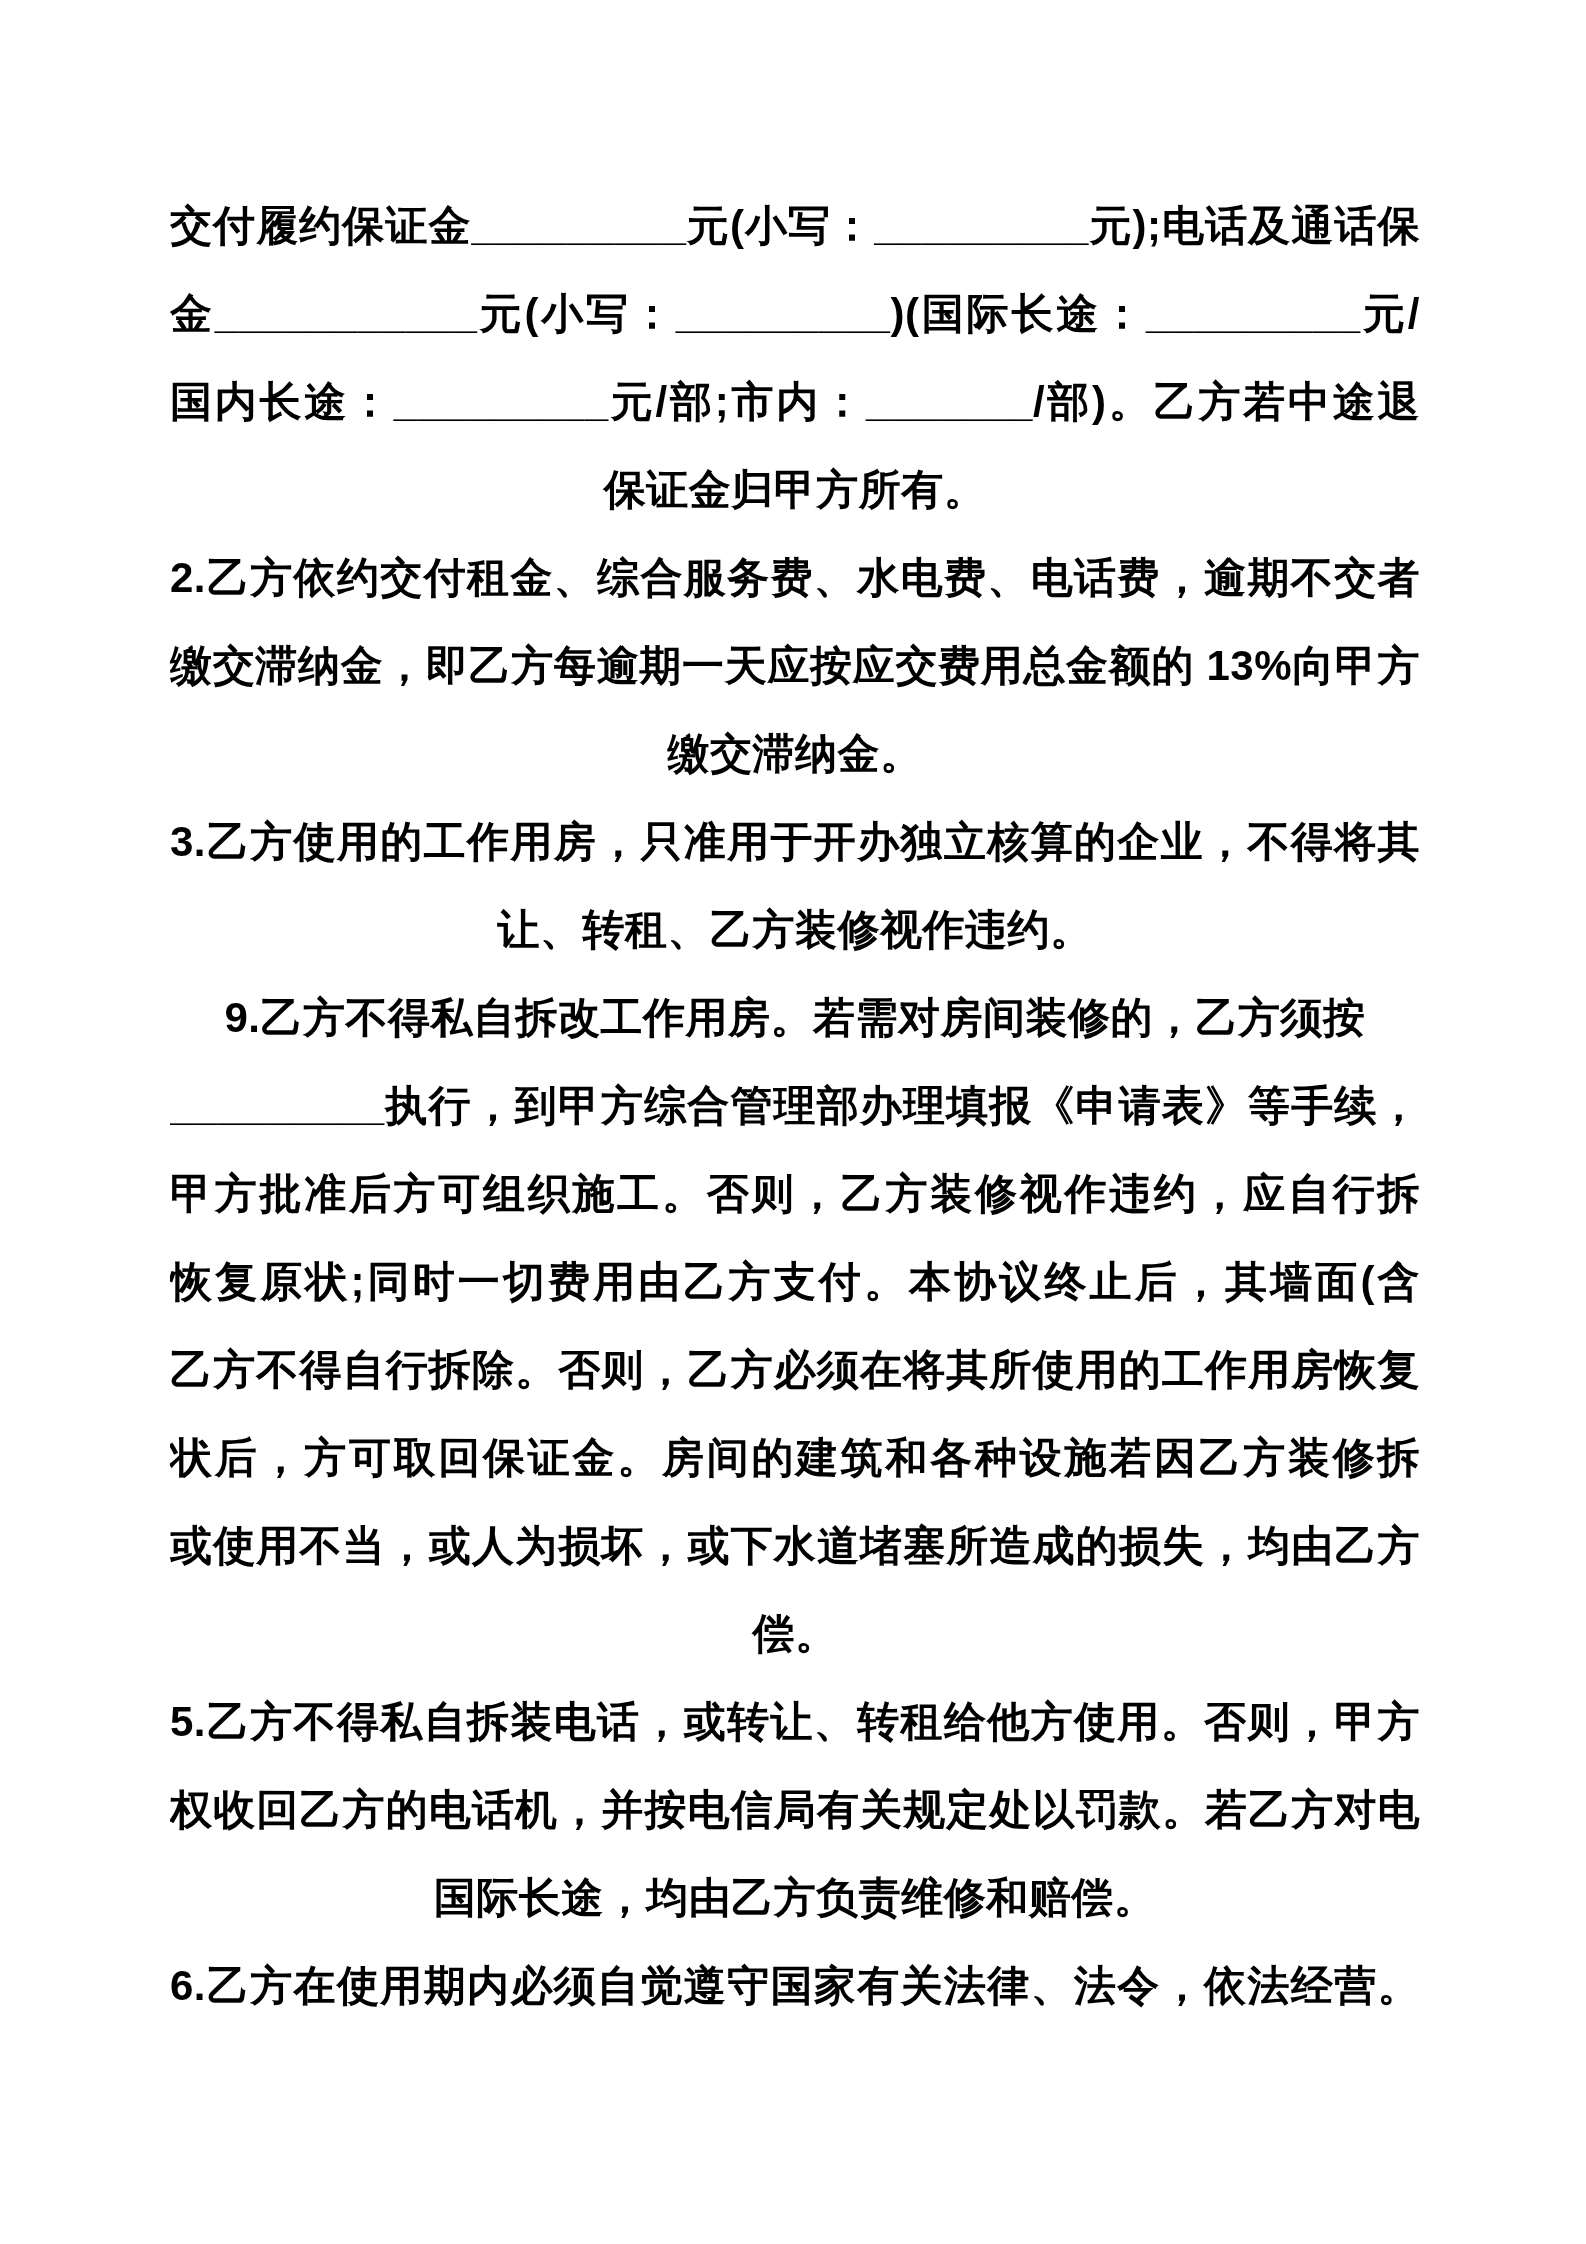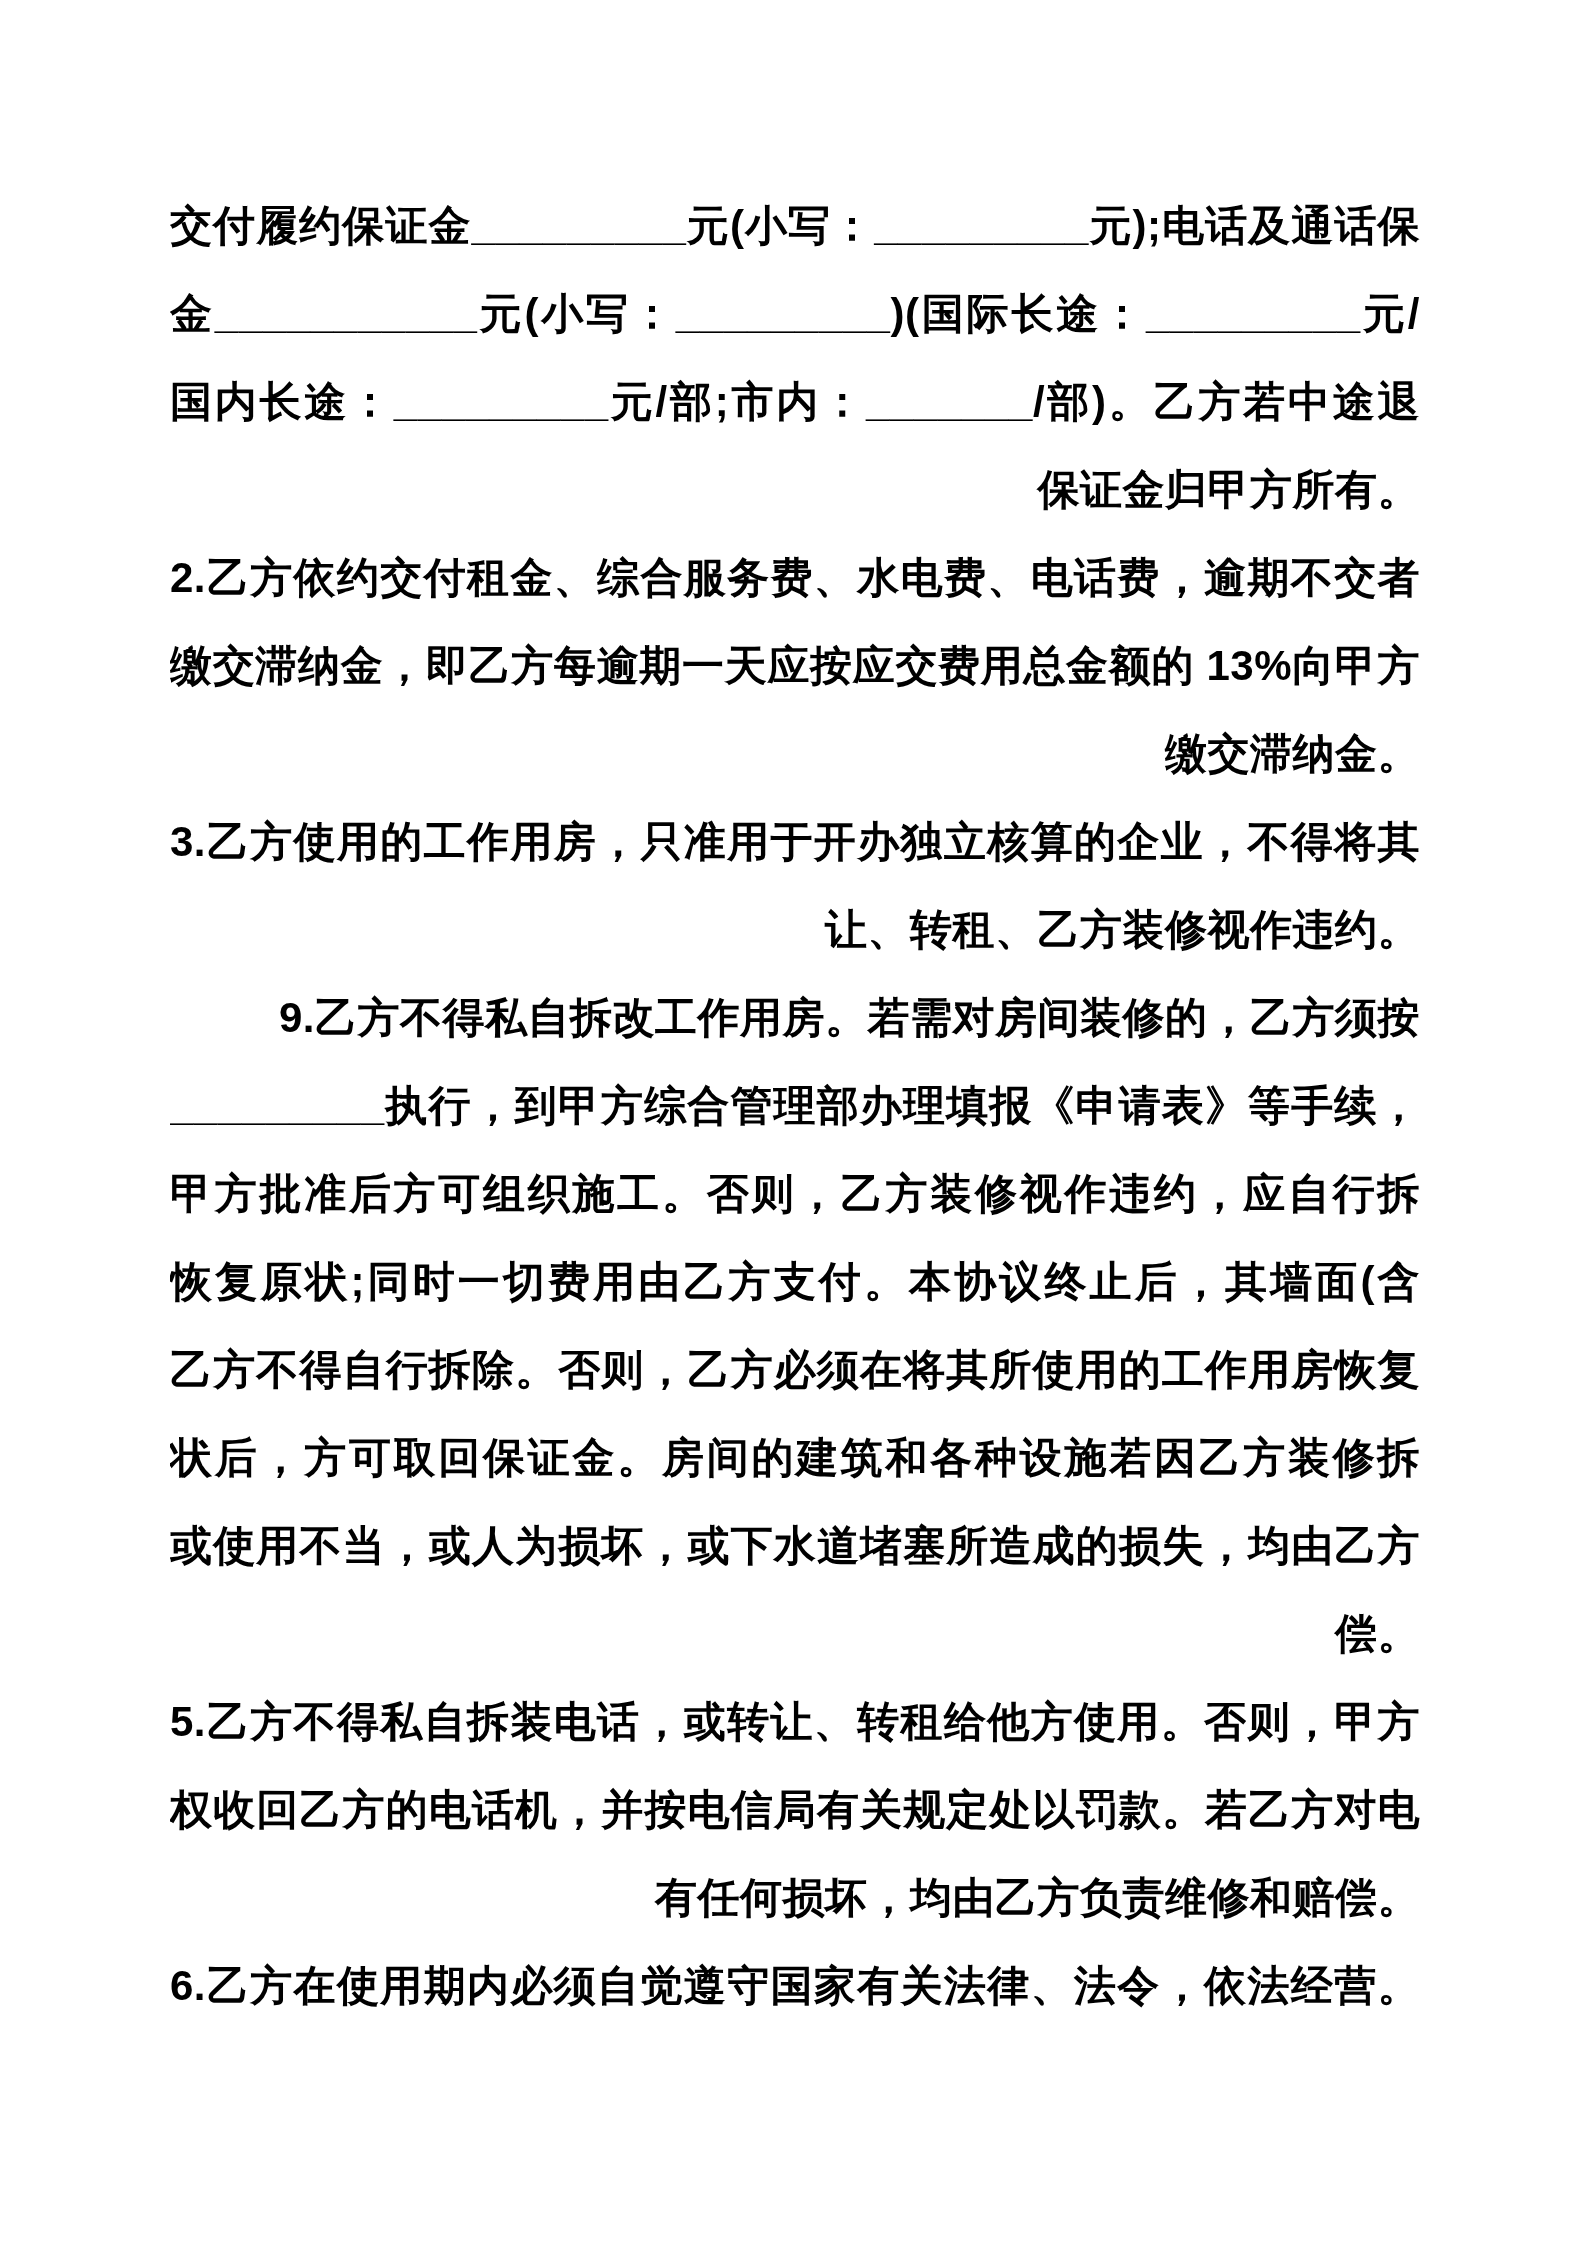--- a/index.html
+++ b/index.html
@@ -20,21 +20,21 @@
     height: 2244px;
     padding: 182px 166px 0 170px;
     background: #ffffff;
   }
   .doc-line {
     font-size: 42px;
     font-weight: bold;
     line-height: 88px;
     height: 88px;
     white-space: nowrap;
-    text-align: right;
+    text-align: center;
     letter-spacing: 0.5px;
     color: #000000;
   }
   .doc-line.fill {
     white-space: normal;
     text-align: justify;
     text-align-last: justify;
     text-justify: inter-character;
     overflow: hidden;
   }
@@ -56,16 +56,16 @@
       <div class="doc-line">9.乙方不得私自拆改工作用房。若需对房间装修的，乙方须按</div>
       <div class="doc-line fill">_________执行，到甲方综合管理部办理填报《申请表》等手续，经</div>
       <div class="doc-line fill">甲方批准后方可组织施工。否则，乙方装修视作违约，应自行拆除，</div>
       <div class="doc-line fill">恢复原状;同时一切费用由乙方支付。本协议终止后，其墙面(含门、</div>
       <div class="doc-line fill">乙方不得自行拆除。否则，乙方必须在将其所使用的工作用房恢复原</div>
       <div class="doc-line fill">状后，方可取回保证金。房间的建筑和各种设施若因乙方装修拆改，</div>
       <div class="doc-line fill">或使用不当，或人为损坏，或下水道堵塞所造成的损失，均由乙方赔</div>
       <div class="doc-line">偿。</div>
       <div class="doc-line fill">5.乙方不得私自拆装电话，或转让、转租给他方使用。否则，甲方有</div>
       <div class="doc-line fill">权收回乙方的电话机，并按电信局有关规定处以罚款。若乙方对电话</div>
-      <div class="doc-line">有任何损坏，均由乙方负责维修和赔偿。</div>
+      <div class="doc-line">国际长途，均由乙方负责维修和赔偿。</div>
       <div class="doc-line fill">6.乙方在使用期内必须自觉遵守国家有关法律、法令，依法经营。注</div>
     </div>
 </div>
 
 </body></html>

